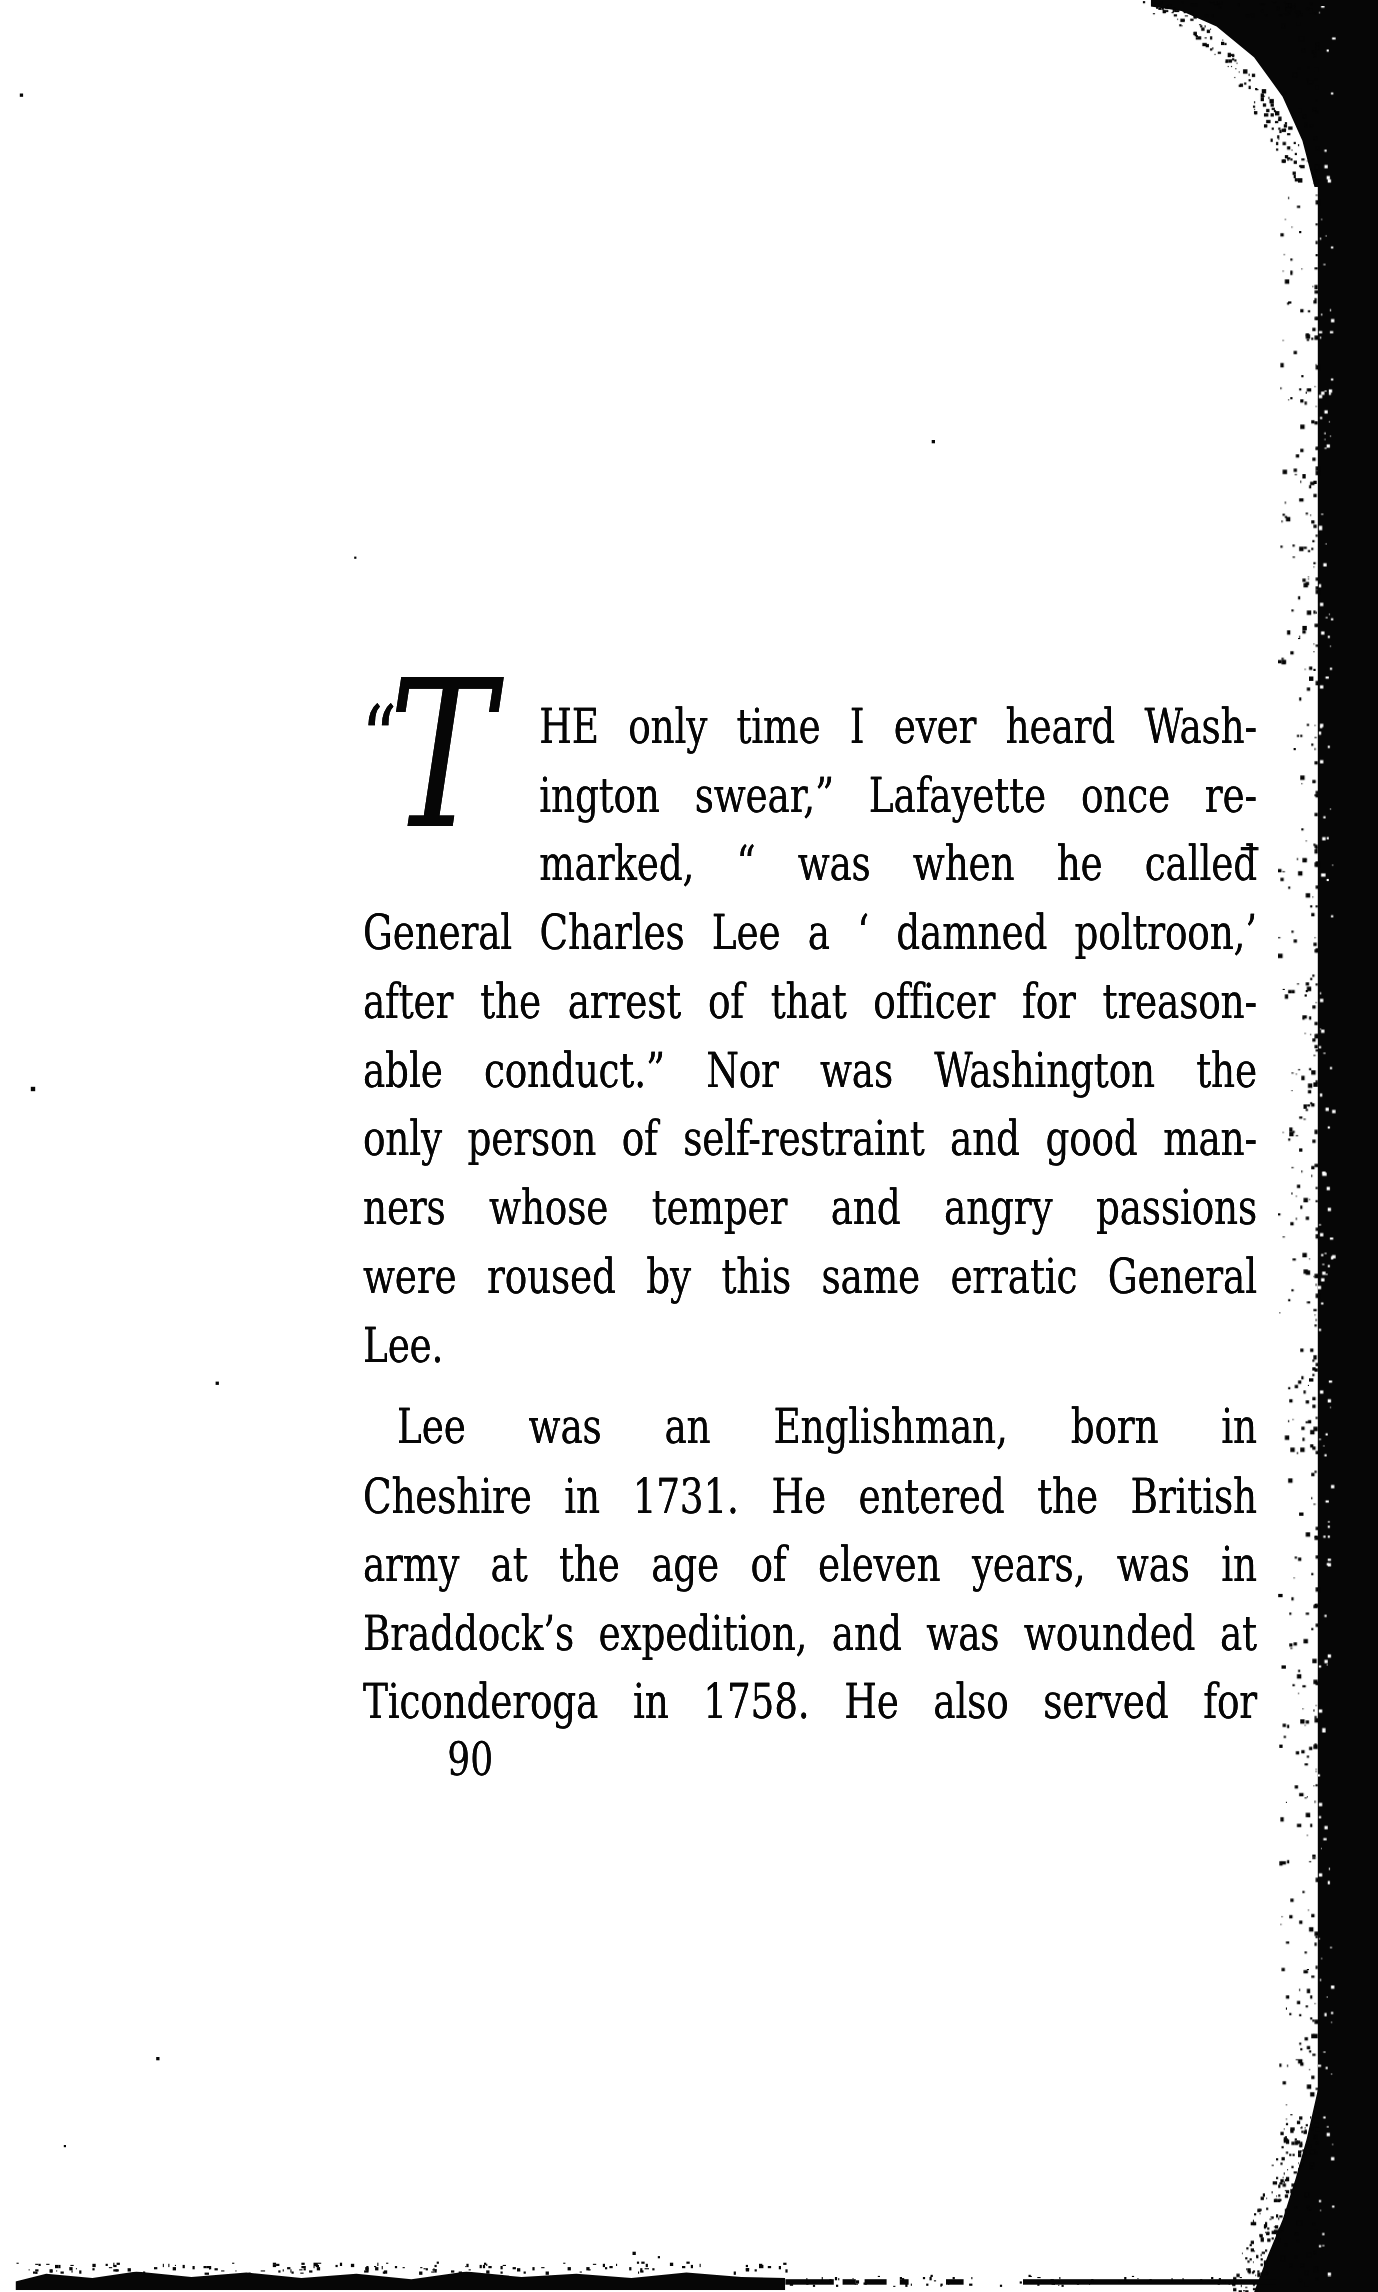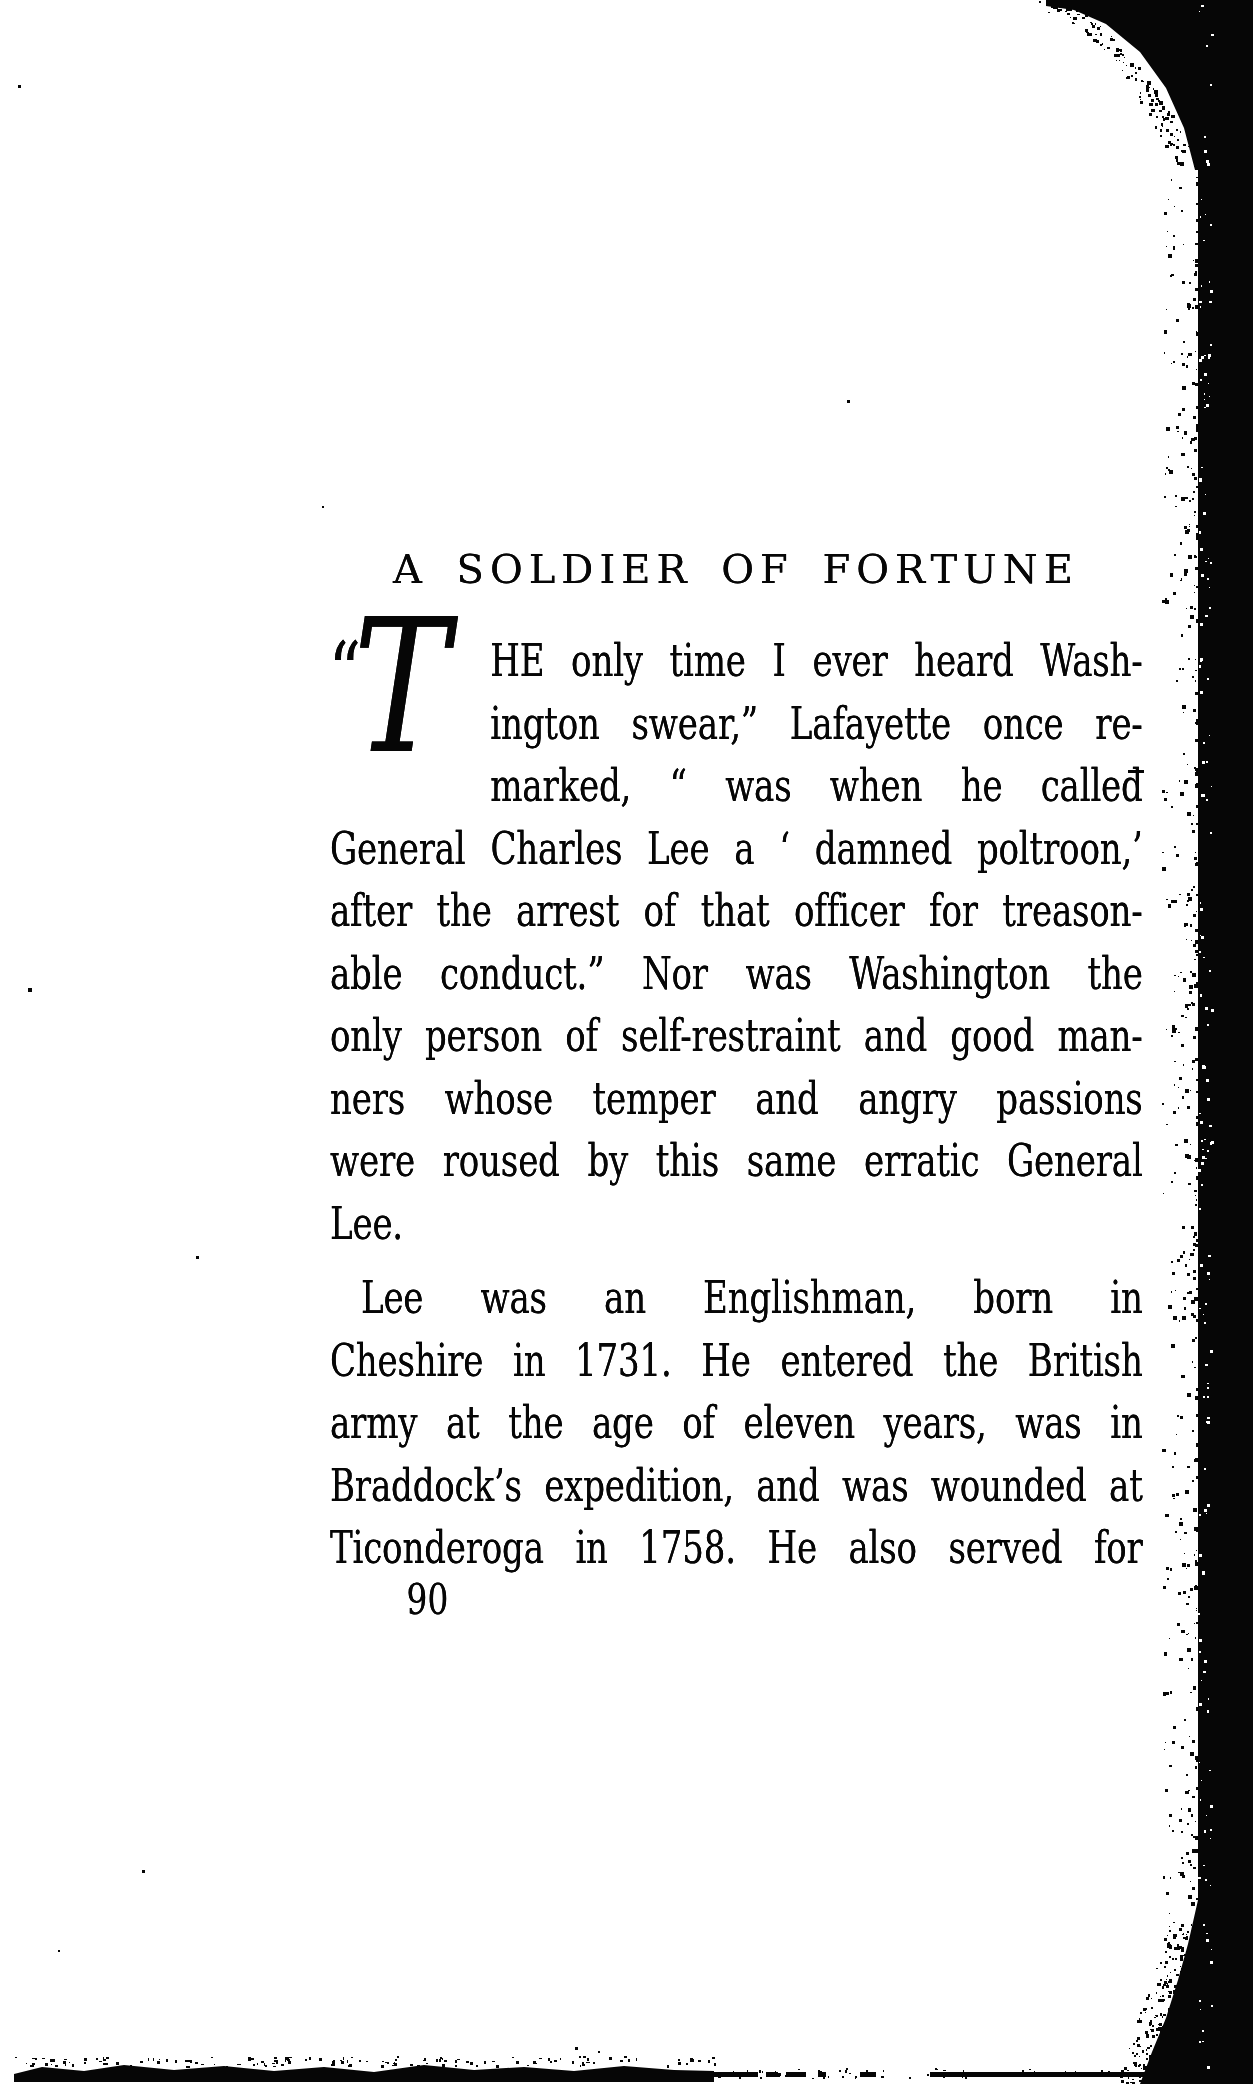--- a/index.html
+++ b/index.html
@@ -36,21 +36,20 @@
          clip-path:polygon(0 12px,28px 5px,70px 9px,110px 3px,160px 8px,210px 4px,260px 9px,310px 5px,360px 10px,410px 3px,460px 8px,510px 5px,560px 9px,610px 4px,660px 8px,700px 9px,700px 20px,0 20px)}
   .seg{top:2072px;height:5px}
   .spk{position:absolute;background:var(--ink,#000)}
   .spk.w{background:var(--paper,#fff)}
 </style>
 </head>
 <body>
 
 <div class="page">
 
-  <div class="title">A SOLDIER OF FORTUNE</div>
 
   <div class="textblock">
     <div class="para p1">
       <div class="dropcap">
         <span class="dc-quote">“</span>
         <span class="dc-letter">T</span>
       </div>
       <div class="line ind">
           <span>HE</span>
           <span>only</span>

